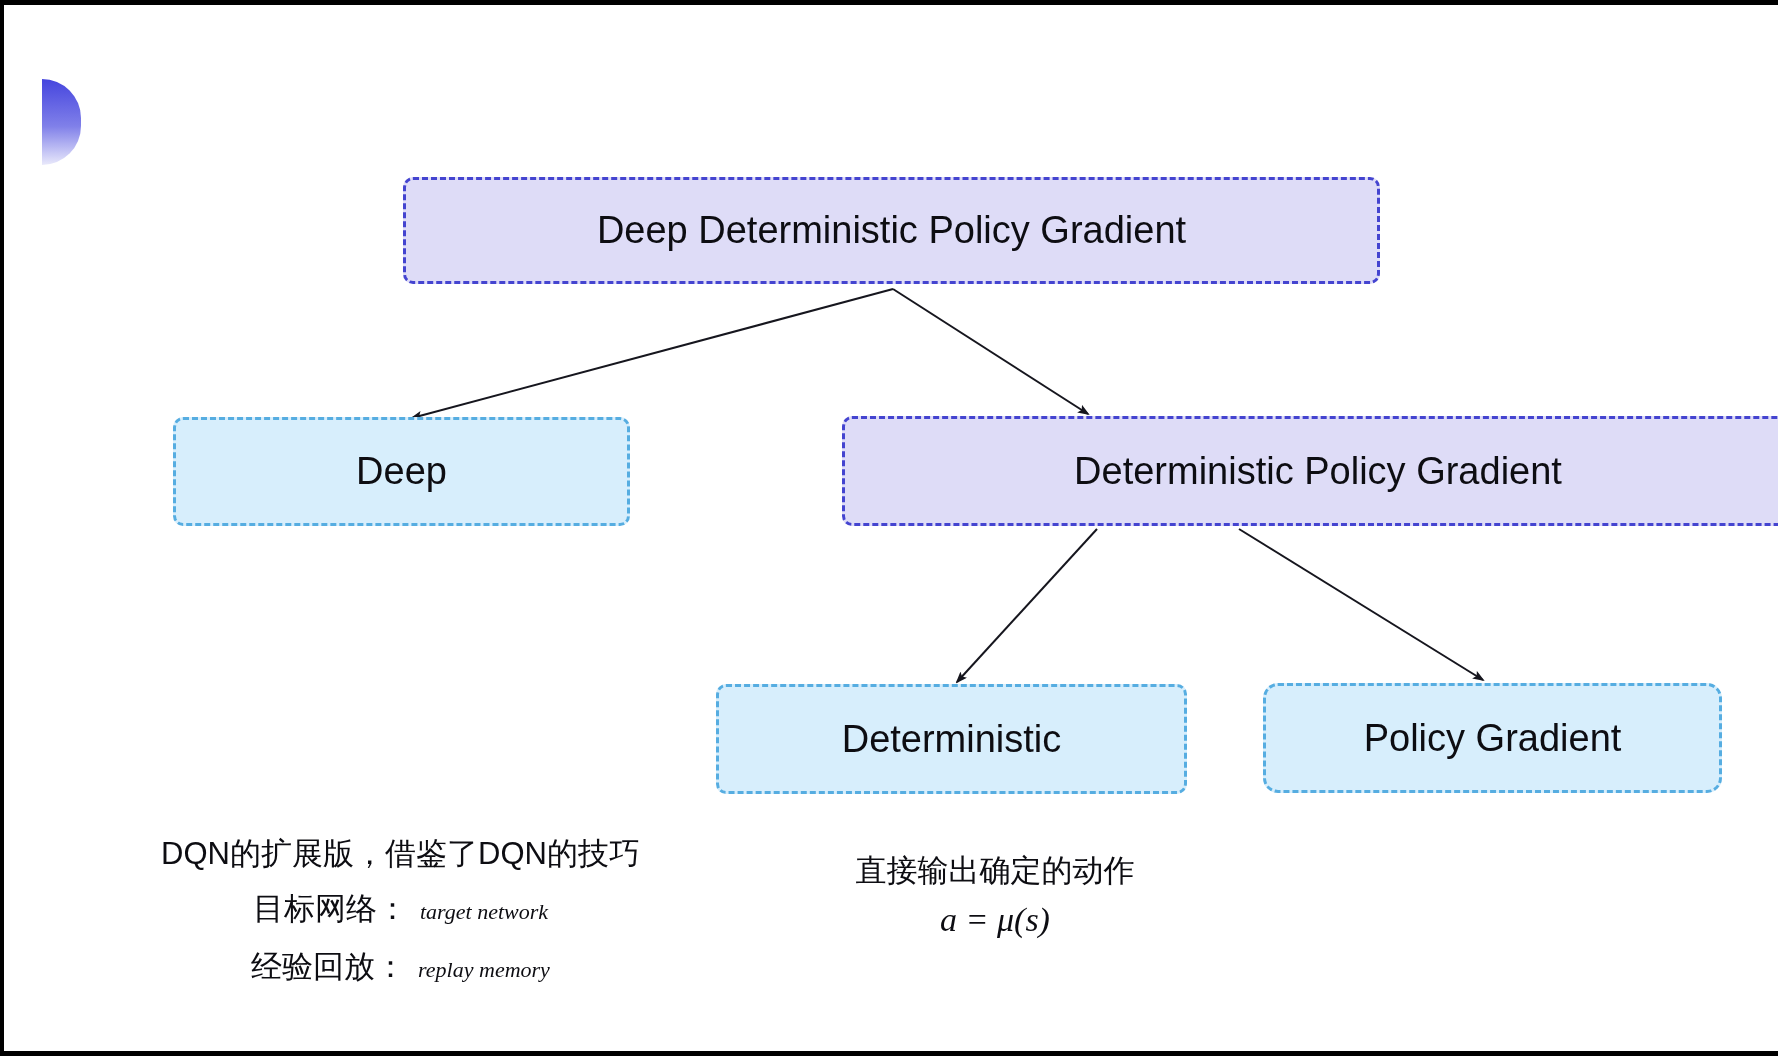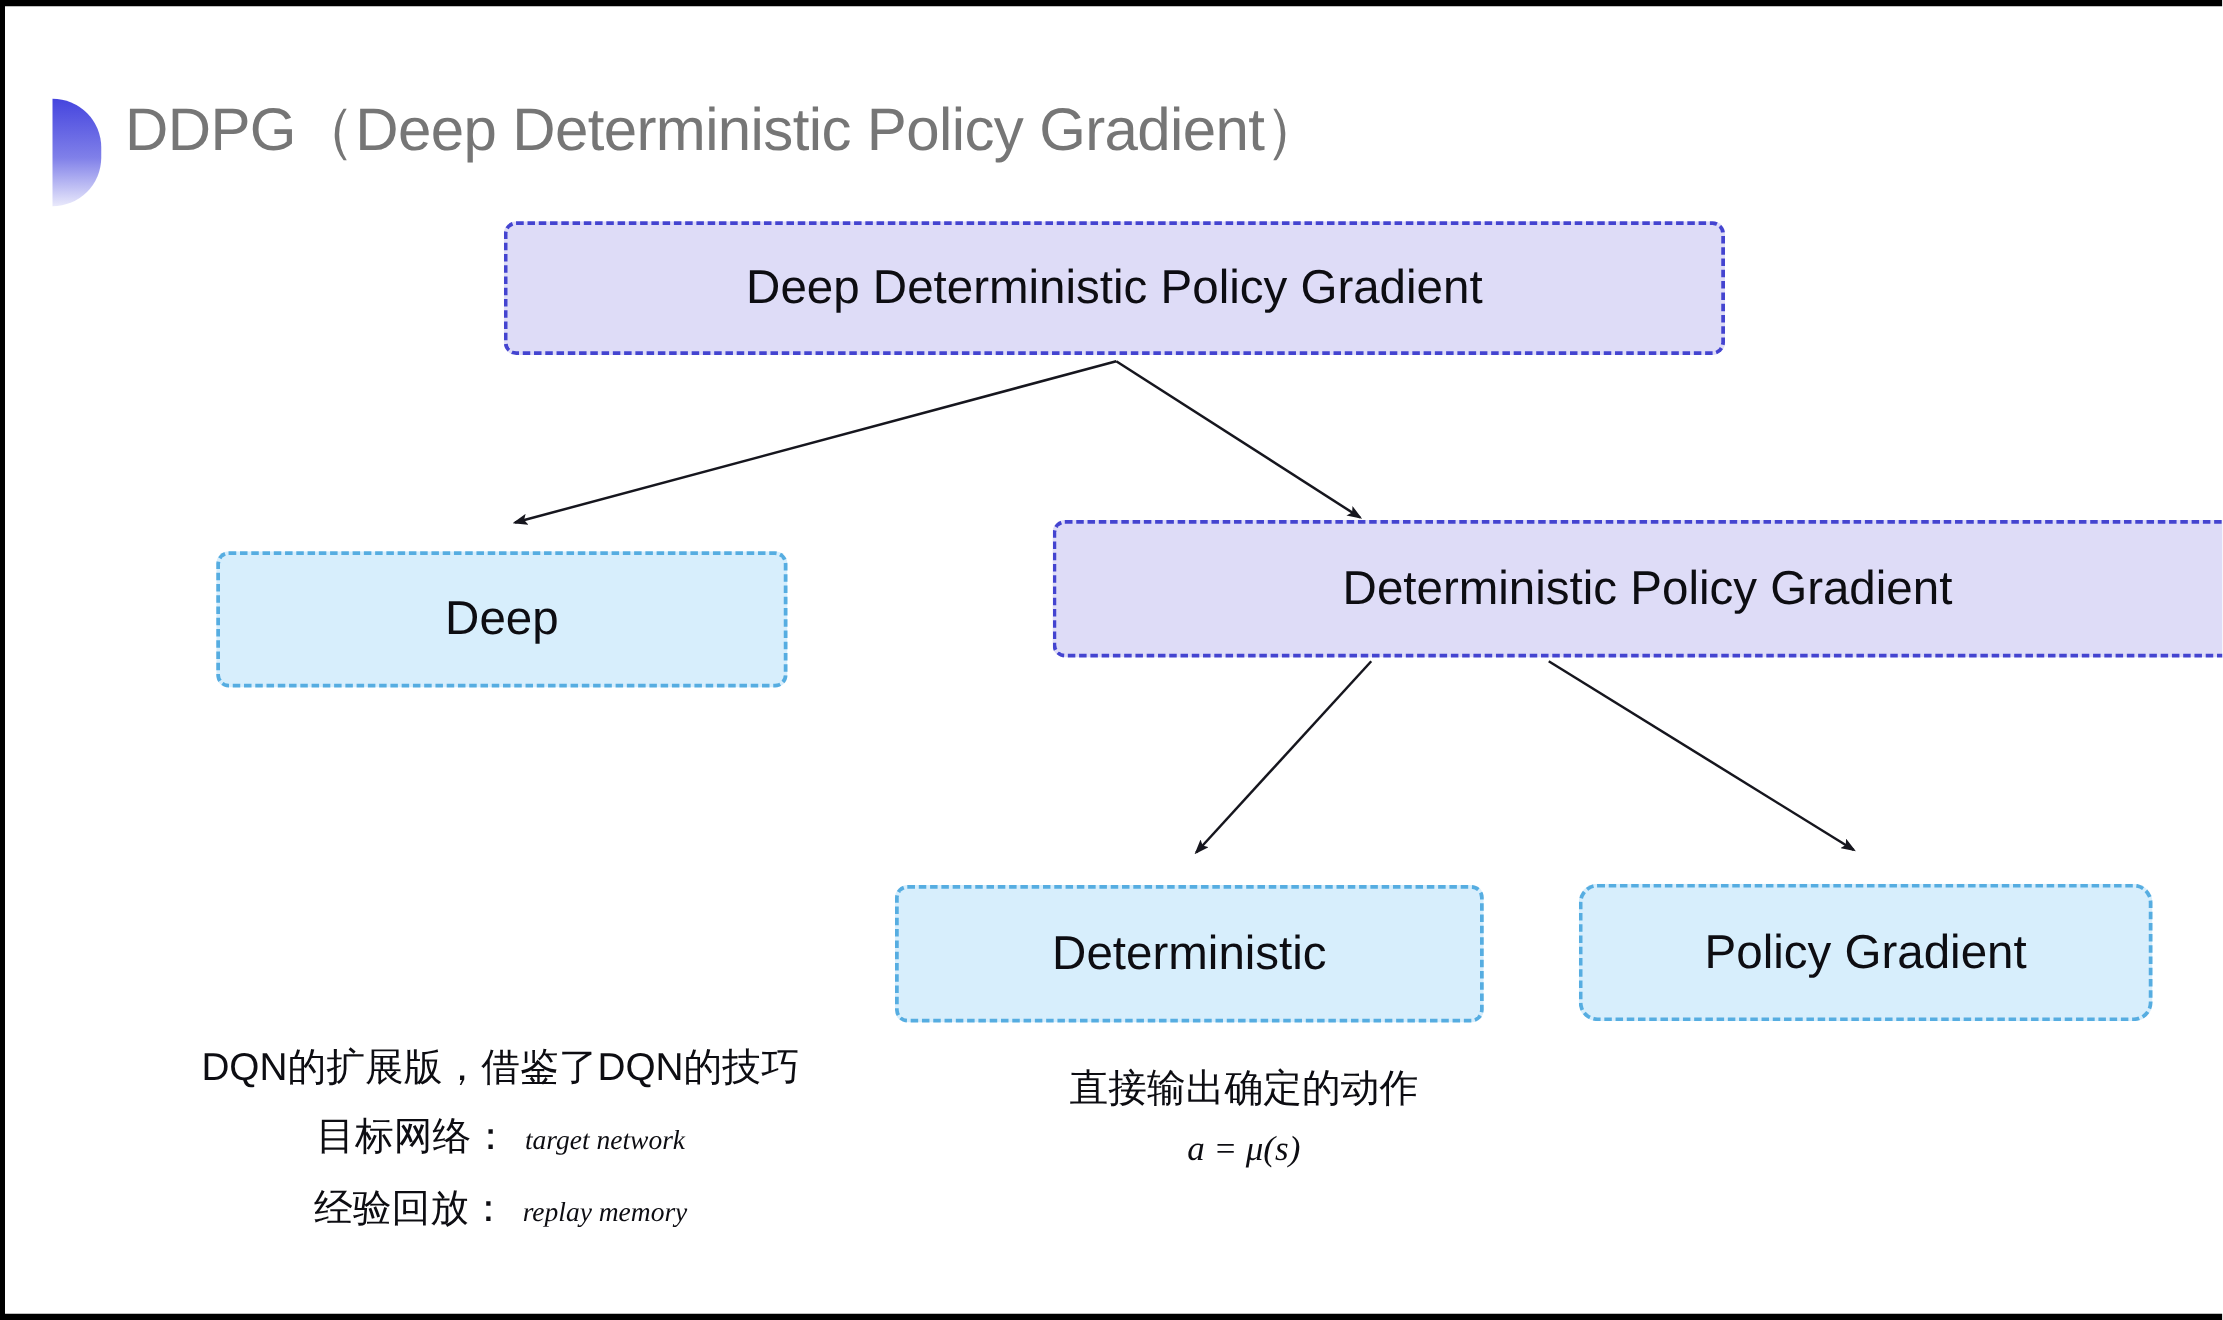--- a/index.html
+++ b/index.html
@@ -36,21 +36,21 @@
   }
 
   .node{
     position:absolute;box-sizing:border-box;
     display:flex;align-items:center;justify-content:center;
     border-radius:10px;
     font-size:38px;color:var(--ink);
     white-space:nowrap;
   }
   .lav{background:var(--lavender-fill);border:3px dashed var(--lavender-border);}
-  .cyn{background:var(--cyan-fill);border:3px dashed var(--cyan-border);margin-top:24px;}
+  .cyn{background:var(--cyan-fill);border:3px dashed var(--cyan-border);}
 
   #node-root{left:403px;top:177px;width:977px;height:107px;}
   #node-deep{left:173px;top:417px;width:457px;height:109px;}
   #node-dpg {left:842px;top:416px;width:952px;height:110px;}
   #node-det {left:716px;top:684px;width:471px;height:110px;}
   #node-pg  {left:1263px;top:683px;width:459px;height:110px;border-radius:15px;}
 
   #connectors{position:absolute;left:0;top:0;width:1778px;height:1056px;pointer-events:none;}
 
   .note{
@@ -63,40 +63,39 @@
   #note-pg  {left:1285px;top:846px;width:410px;line-height:49px;}
   .ser{
     font-family:"Liberation Serif",serif;
     font-style:italic;
     font-size:22px;
     margin-left:12px;
   }
   .formula{
     font-family:"Liberation Serif",serif;
     font-style:italic;
-    font-size:28px;
+    font-size:34px;
   }
   .pg-ital{
     font-family:"Liberation Serif",serif;
     font-style:italic;
     font-size:33px;
     margin-right:10px;
   }
 </style>
 </head>
 <body>
 
 <div id="slide">
 
   <div id="edge-top" class="edge"></div>
   <div id="edge-left" class="edge"></div>
   <div id="edge-bottom" class="edge"></div>
 
   <div id="bullet"></div>
-  <div id="title">DDPG（Deep Deterministic Policy Gradient）</div>
 
   <svg id="connectors" viewBox="0 0 1778 1056" xmlns="http://www.w3.org/2000/svg">
     <defs>
       <marker id="arrow" markerWidth="12" markerHeight="9" refX="10" refY="4.5" orient="auto" markerUnits="userSpaceOnUse">
         <path d="M0,0 L12,4.5 L0,9 L2.5,4.5 z" fill="#16161e"></path>
       </marker>
     </defs>
     <line x1="893" y1="289" x2="412" y2="418" stroke="#16161e" stroke-width="2" marker-end="url(#arrow)"></line>
     <line x1="893" y1="289" x2="1088" y2="414" stroke="#16161e" stroke-width="2" marker-end="url(#arrow)"></line>
     <line x1="1097" y1="529" x2="957" y2="682" stroke="#16161e" stroke-width="2" marker-end="url(#arrow)"></line>

